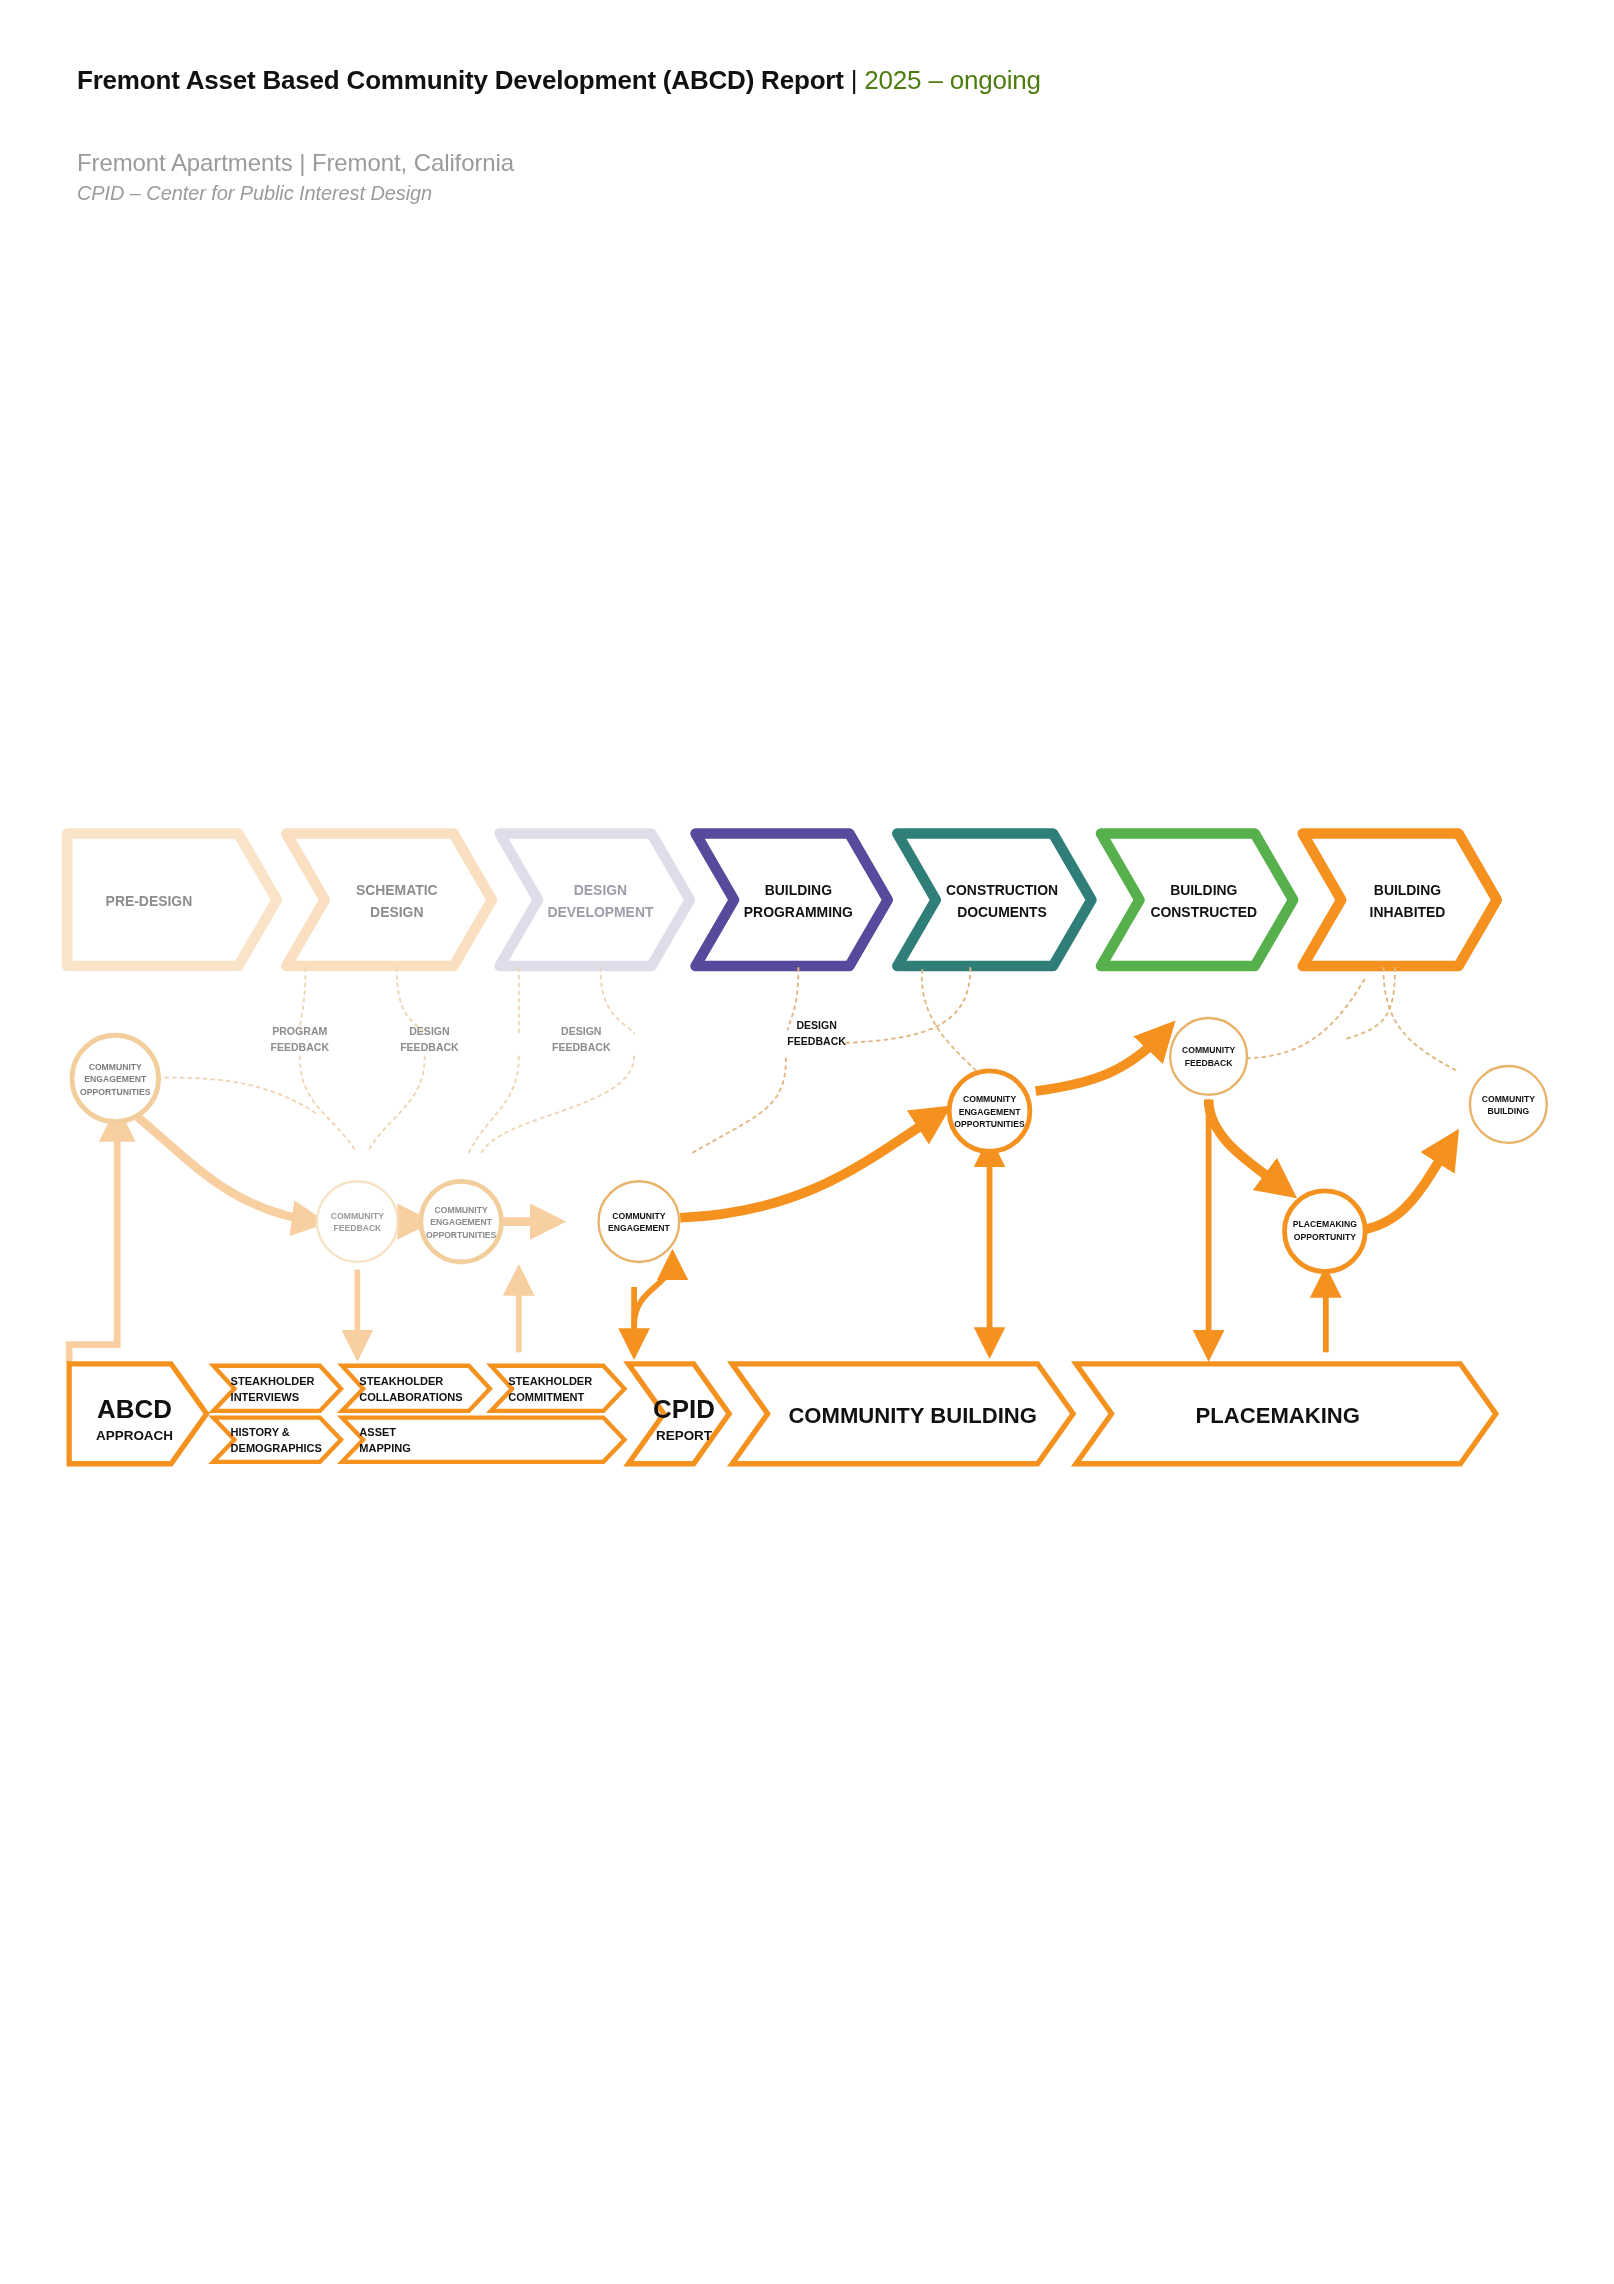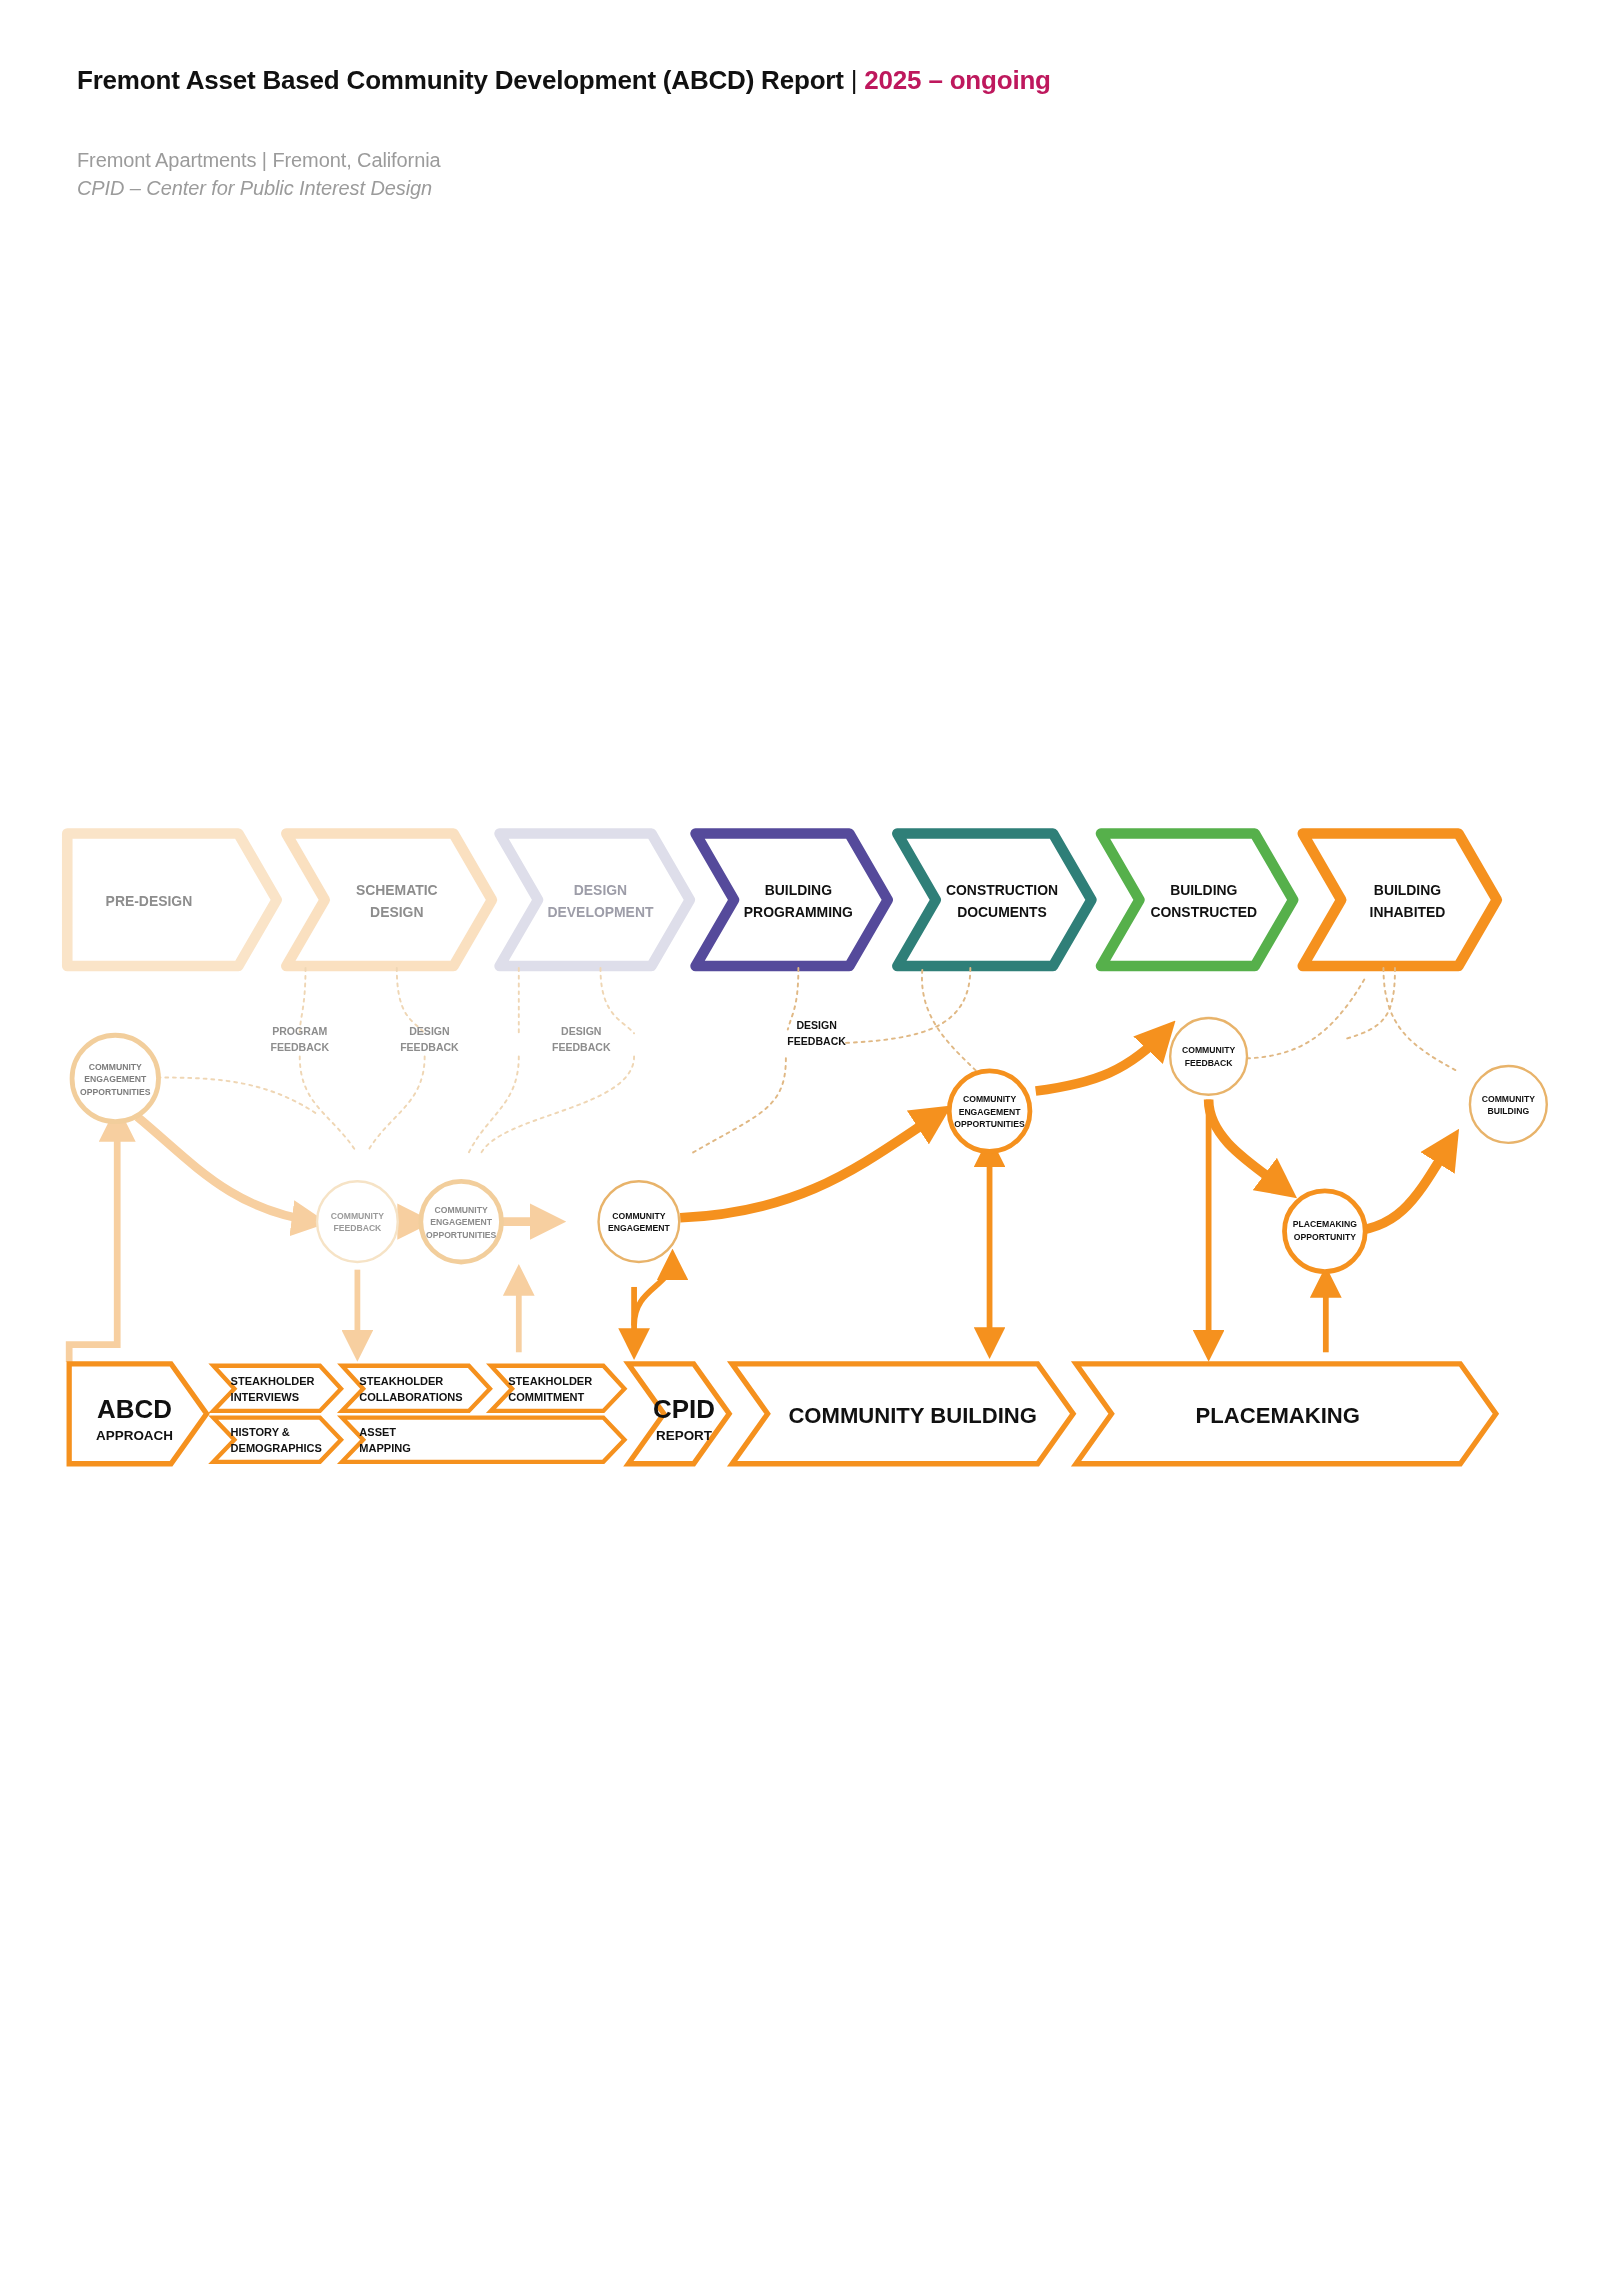--- a/index.html
+++ b/index.html
@@ -1,23 +1,23 @@
 <!DOCTYPE html>
 <html><head>
 <meta charset="utf-8">
 <style>
   html,body{margin:0;padding:0;background:#ffffff;}
   body{width:1615px;height:2285px;font-family:"Liberation Sans",sans-serif;color:#111;overflow:hidden;}
   .page{position:relative;width:1615px;height:2285px;}
   .hdr{position:absolute;left:77px;top:65px;width:1441px;}
   .hdr h1{margin:0;font-size:26px;font-weight:700;letter-spacing:-0.2px;color:#111;}
   .hdr h1 .sep{font-weight:400;color:#111;}
-  .hdr h1 .yr{font-weight:700;color:#be185d;}
+  .hdr h1 .yr{font-weight:400;color:#4d7c0f;}
   .sub{position:absolute;left:77px;top:149px;}
-  .sub .l1{font-size:20px;color:#9b9b9b;letter-spacing:-0.1px;}
+  .sub .l1{font-size:24px;color:#9b9b9b;letter-spacing:-0.1px;}
   .sub .l2{font-size:20px;color:#9b9b9b;font-style:italic;letter-spacing:-0.1px;margin-top:4.8px;}
   .diagram{position:absolute;left:0;top:9px;width:1525px;height:2285px;border-radius:30px;}
   svg{display:block;}
   .chv-label{font-family:"Liberation Sans",sans-serif;font-weight:700;text-anchor:middle;}
   .circ-label{font-family:"Liberation Sans",sans-serif;font-weight:700;text-anchor:middle;}
   .fb-label{font-family:"Liberation Sans",sans-serif;font-weight:700;text-anchor:middle;}
   .bar-label{font-family:"Liberation Sans",sans-serif;font-weight:700;text-anchor:middle;fill:#111;}
   .bar-sub{font-family:"Liberation Sans",sans-serif;font-weight:700;text-anchor:start;fill:#111;}
 </style>
 </head>

